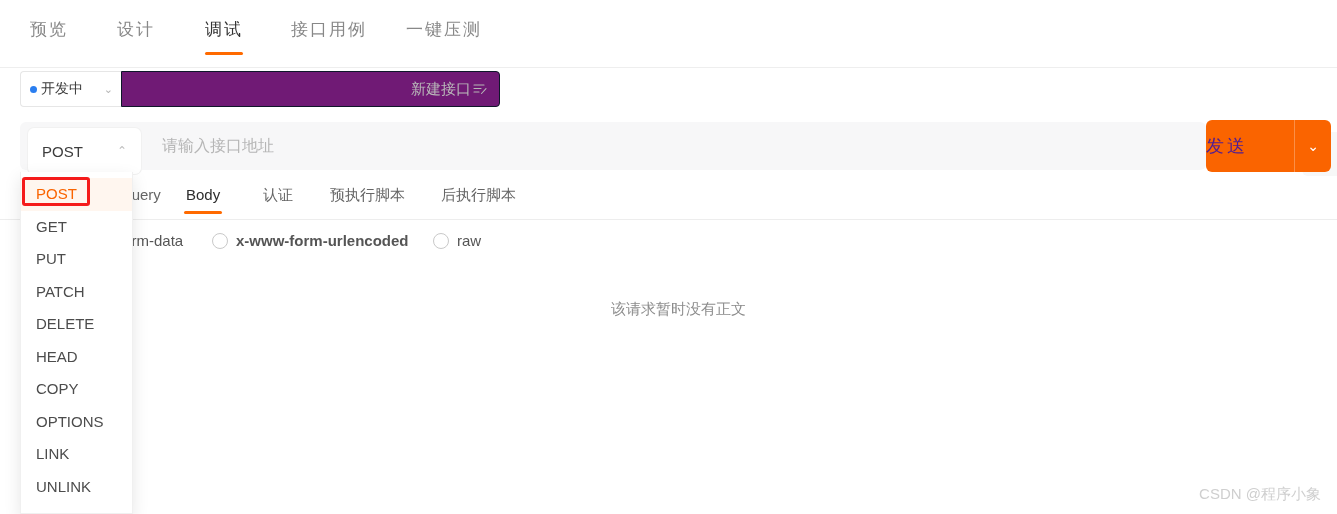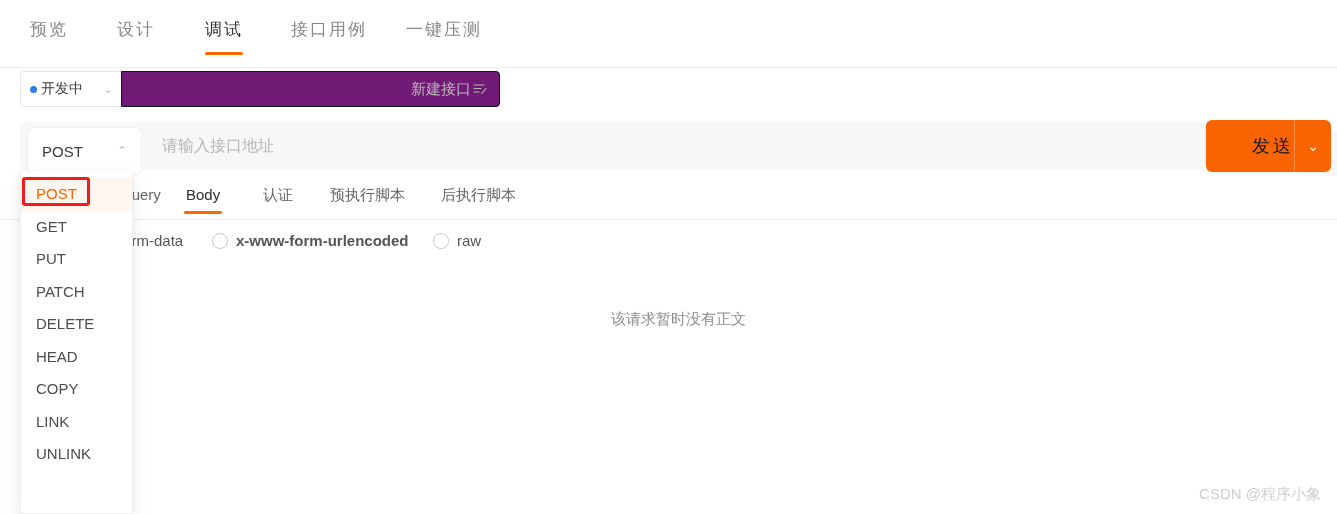--- a/index.html
+++ b/index.html
@@ -200,22 +200,22 @@
     left: 1194px; top: 2px;
     width: 125px; height: 52px;
     background: #fa6400;
     border-radius: 6px;
     display: flex;
     align-items: center;
     cursor: pointer;
   }
   .send-btn .send-label {
     width: 88px;
-    text-align: right;
-    color: #0f172a;
+    text-align: left;
+    color: #4c1d95;
     font-size: 18px;
     letter-spacing: 3px;
   }
   .send-btn .send-sep {
     width: 1px; height: 52px;
     background: rgba(255,255,255,0.28);
   }
   .send-btn .send-caret {
     flex: 1;
     text-align: center;
@@ -276,21 +276,21 @@
   .radio-lbl {
     font-size: 15px;
     color: #555555;
     white-space: nowrap;
   }
 
   
   .empty-text {
     position: absolute;
     left: 0; right: 0;
-    top: 310px;
+    top: 300px;
     text-align: center;
     font-size: 15px;
     color: #8c8c8c;
     margin-left: 20px;
   }
 
   
   .method-menu {
     position: absolute;
     left: 20px; top: 172px;
@@ -514,20 +514,21 @@
   <div class="empty-text">该请求暂时没有正文</div>
 
   <div class="method-menu" id="methodMenu">
       <div class="method-opt selected">POST</div>
       <div class="method-opt">GET</div>
       <div class="method-opt">PUT</div>
       <div class="method-opt">PATCH</div>
       <div class="method-opt">DELETE</div>
       <div class="method-opt">HEAD</div>
       <div class="method-opt">COPY</div>
+      <div class="method-opt">OPTIONS</div>
       <div class="method-opt">LINK</div>
       <div class="method-opt">UNLINK</div>
     </div>
 
   <div class="annot-box"></div>
 
   <div class="watermark">CSDN @程序小象</div>
 </div>
 
 </body></html>

